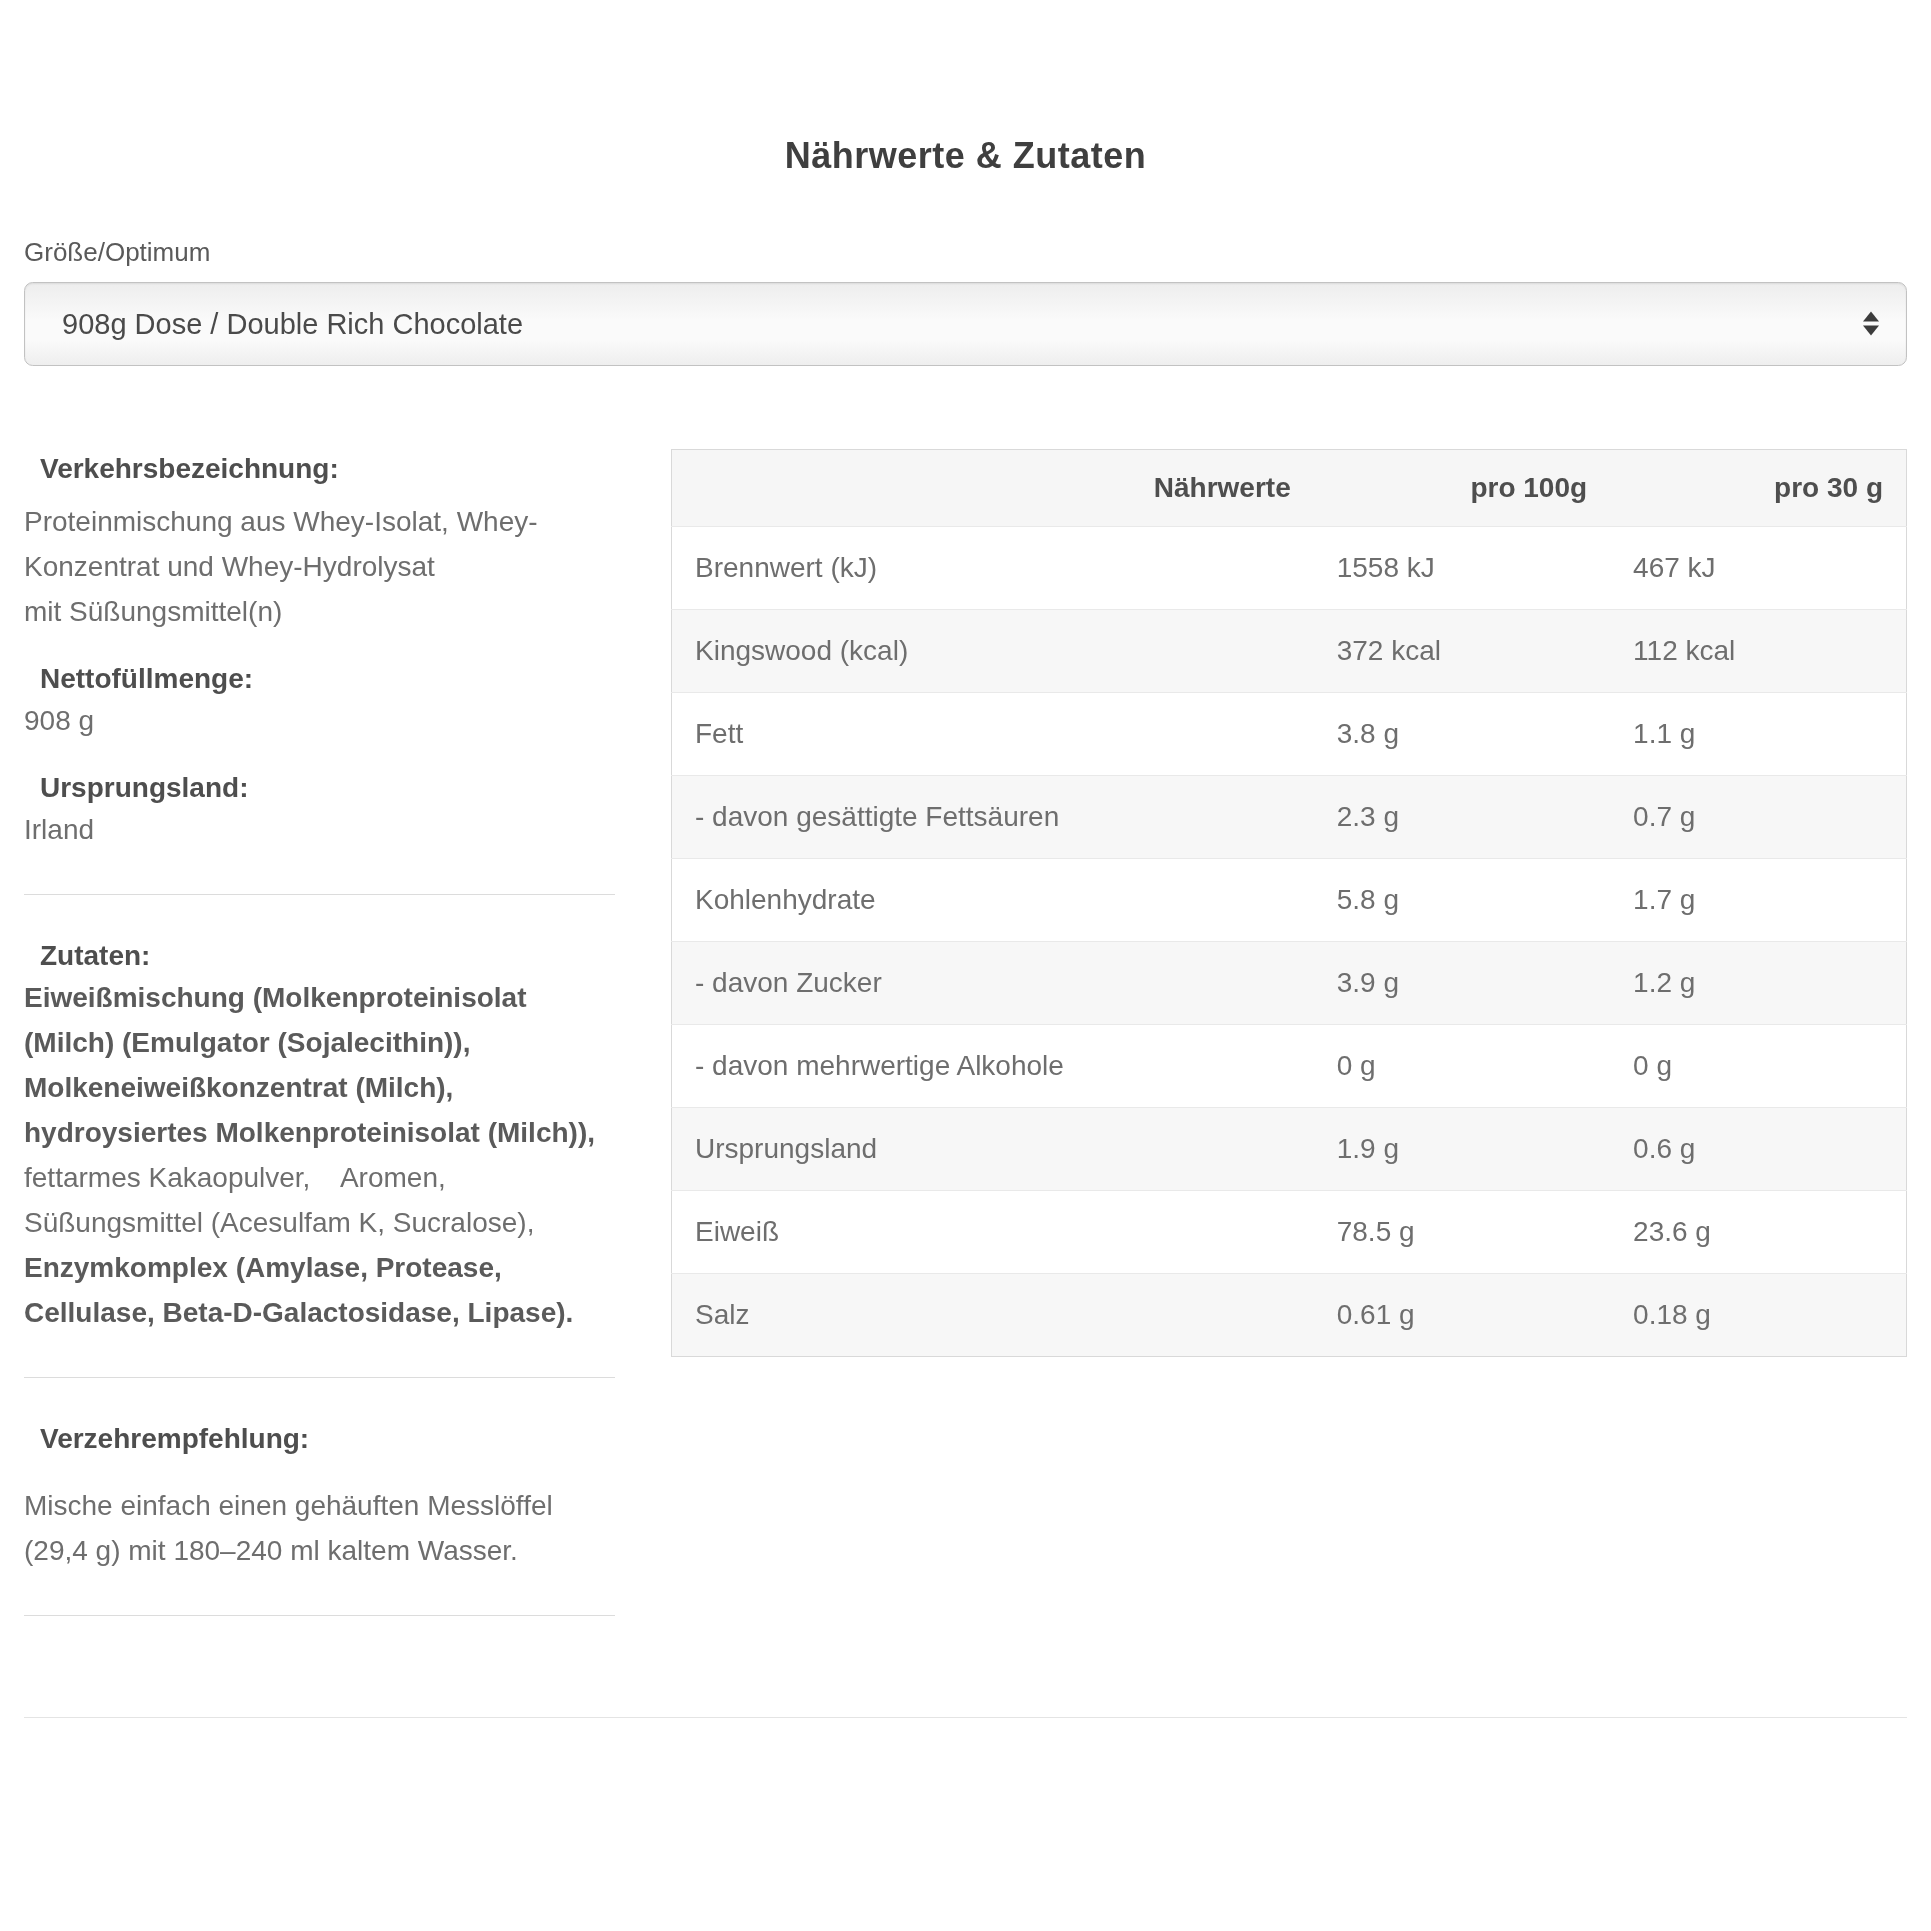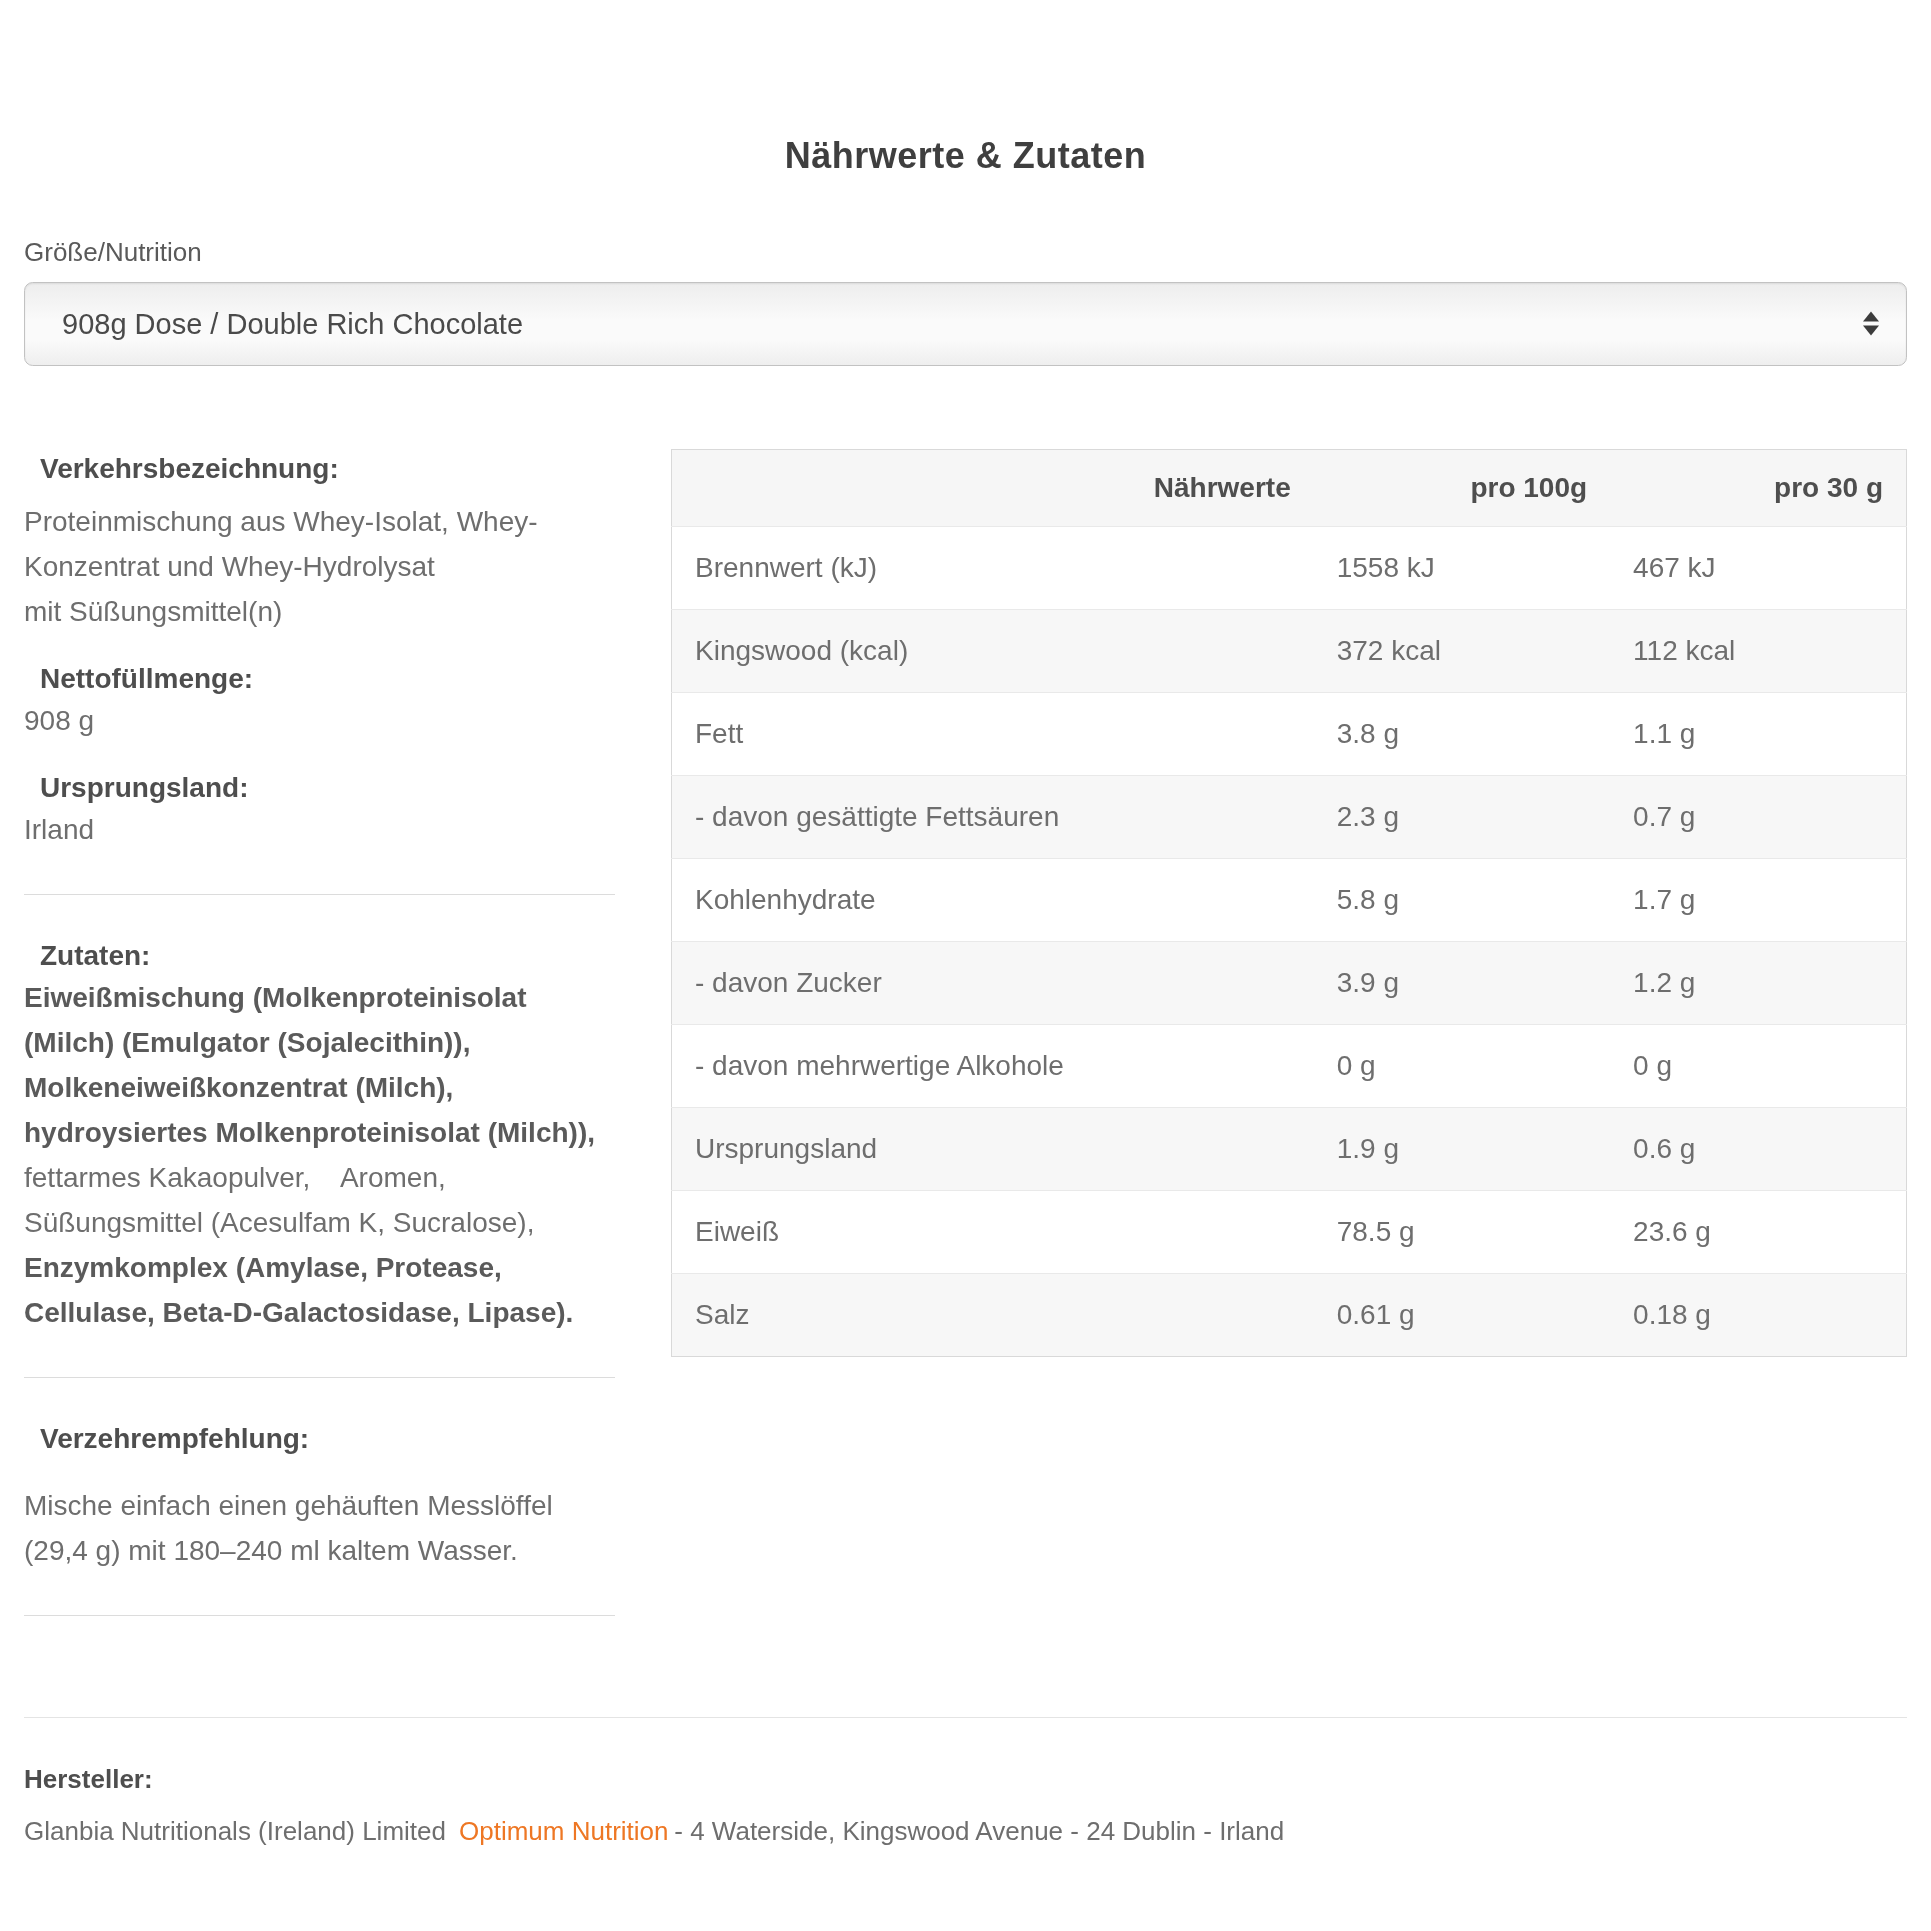--- a/index.html
+++ b/index.html
@@ -117,21 +117,21 @@
   .footer .maker-line { font-size: 26px; color: #6e6e6e; }
   .footer a { text-decoration: none; padding: 0 5.8px; }
 </style>
 </head>
 <body>
 
 <div class="container">
 
   <div class="page-title">Nährwerte &amp; Zutaten</div>
 
-  <div class="variant-label">Größe/Nutrition</div>
+  <div class="variant-label">Größe/Optimum</div>
 
   <div class="variant-select" role="listbox">
     <span class="select-text">908g Dose / Double Rich Chocolate</span>
     <span class="select-chevrons">
       <span class="chev-up"></span>
       <span class="chev-down"></span>
     </span>
   </div>
 
   <div class="columns">
@@ -224,21 +224,15 @@
             <td>0.61 g</td>
             <td>0.18 g</td>
           </tr>
         </tbody>
       </table>
     </div>
   </div>
 
   <hr class="footer-divider">
 
-  <div class="footer">
-    <h4>Hersteller:</h4>
-    <div class="maker-line">
-      <span>Glanbia Nutritionals (Ireland) Limited </span><a href="#" style="color: rgb(238, 119, 36);">Optimum Nutrition</a><span>- 4 Waterside, Kingswood Avenue - 24 Dublin - Irland</span>
-    </div>
-  </div>
 
 </div>
 
 
 </body></html>

